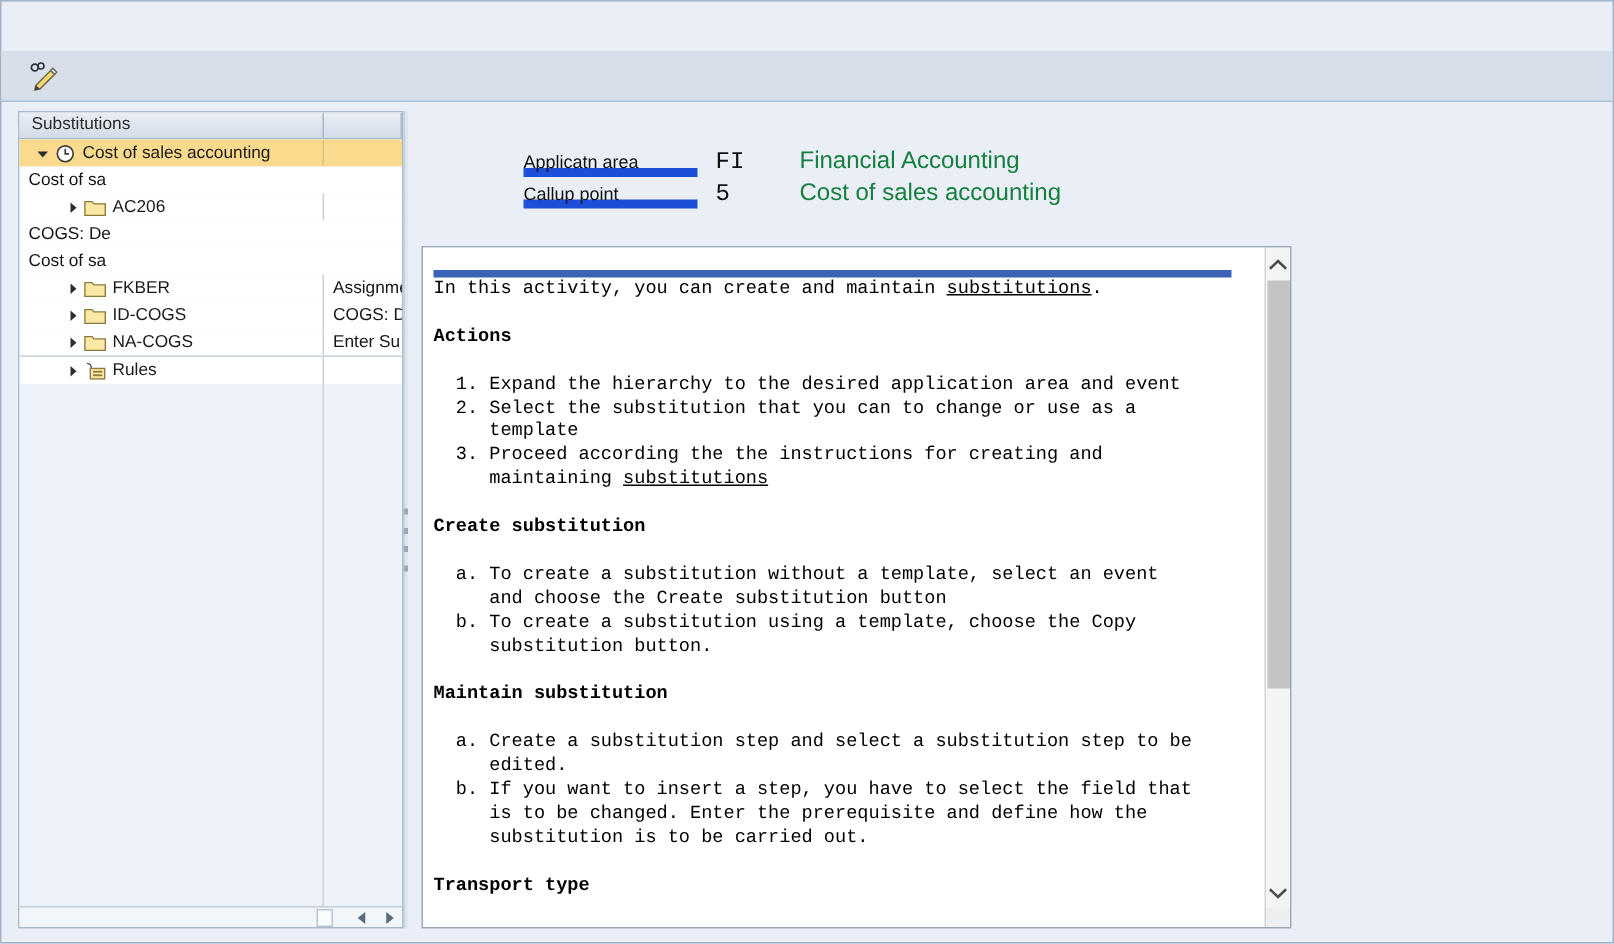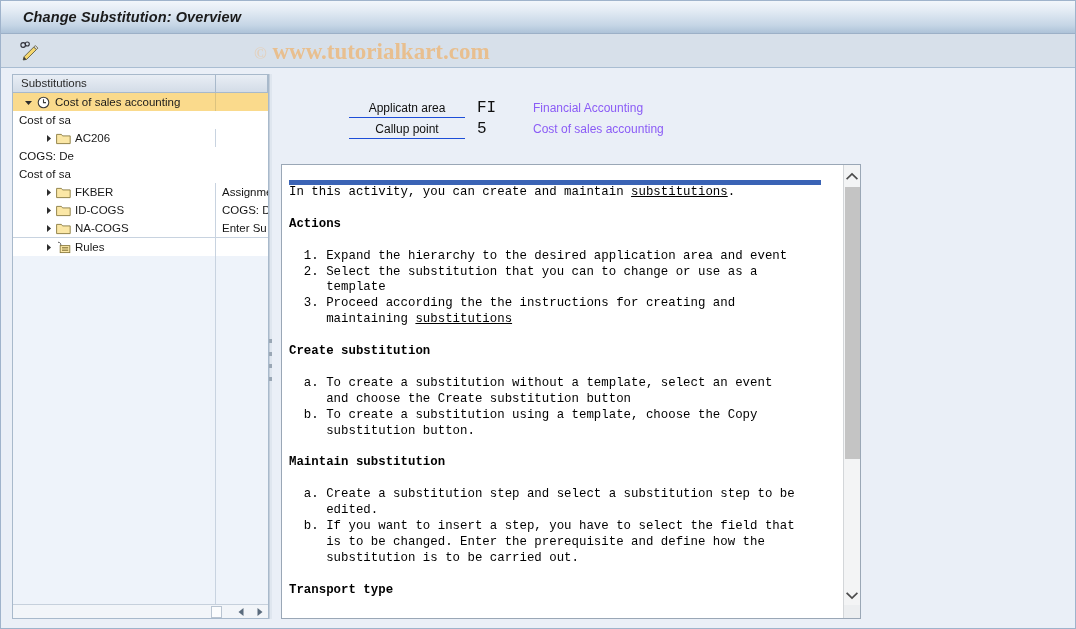--- a/index.html
+++ b/index.html
@@ -265,38 +265,37 @@
   }
   .form-row {
     display: flex;
     align-items: flex-start;
     height: 21px;
   }
   .form-label {
     width: 116px;
     font-size: 12px;
     color: #101010;
-    border-bottom: 1px solid #1d4ed8;
+    border-bottom: 6px solid #1d4ed8;
     height: 18px;
     box-sizing: border-box;
     line-height: 16px;
-    text-align: center;
   }
   .form-value {
     width: 68px;
     padding-left: 12px;
     font-family: "Liberation Mono", monospace;
     font-size: 16px;
     color: #101010;
     line-height: 16px;
     box-sizing: border-box;
   }
   .form-desc {
-    font-size: 12px;
-    color: #8b5cf6;
+    font-size: 16px;
+    color: #15803d;
     line-height: 16px;
     white-space: nowrap;
   }
 
   
   #doc-panel {
     position: absolute;
     left: 280px;
     top: 163px;
     width: 580px;
@@ -367,42 +366,35 @@
     left: 0; bottom: 0;
     width: 16px; height: 13px;
     background: #eceef0;
   }
 </style>
 </head>
 <body>
 
 <div id="app-window">
 
-  <div id="title-bar">
-    <div id="title-text">Change Substitution: Overview</div>
-  </div>
 
   <div id="toolbar">
     <div id="edit-button" title="Change">
       <svg width="22" height="21" viewBox="0 0 22 21">
 
         <circle cx="5.2" cy="5.0" r="2.3" fill="none" stroke="#31323a" stroke-width="1.2"></circle>
         <circle cx="9.3" cy="4.0" r="2.0" fill="none" stroke="#31323a" stroke-width="1.1"></circle>
 
         <path d="M6.0 16.8 L15.8 7.0 L18.4 9.6 L8.6 19.4 L5.2 20.0 Z" fill="#f5d76e" stroke="#6c6a50" stroke-width="1"></path>
         <path d="M15.8 7.0 L18.4 9.6 L19.9 8.1 L17.3 5.5 Z" fill="#d9d9d9" stroke="#6c6a50" stroke-width="0.9"></path>
         <path d="M5.2 20.0 L6.0 16.8 L8.6 19.4 Z" fill="#3c3c3c"></path>
       </svg>
     </div>
   </div>
 
-  <div id="watermark">
-    <span class="c">©</span>
-    <span>www.tutorialkart.com</span>
-  </div>
 
   <div id="vsplit-line"></div>
   <div id="splitter-grip">
     <i></i>
       <i></i>
       <i></i>
       <i></i>
   </div>
 
   <div id="tree-panel">

